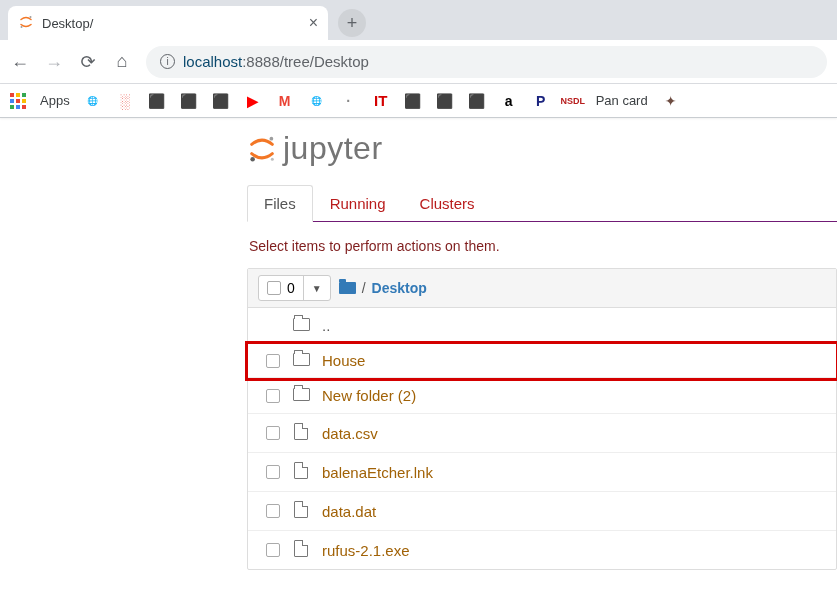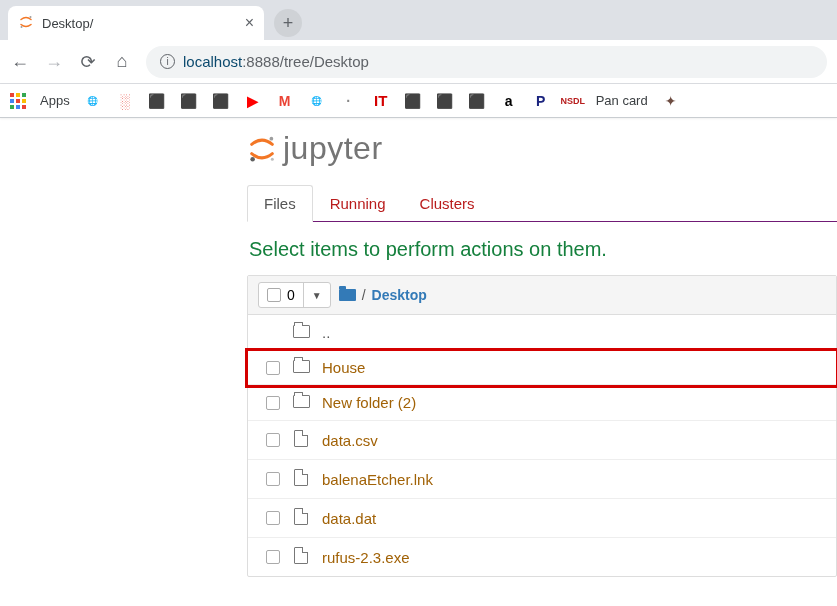--- a/index.html
+++ b/index.html
@@ -1,20 +1,20 @@
 <!DOCTYPE html>
 <html><head>
 <meta charset="utf-8">
 <style>
   * { box-sizing: border-box; margin: 0; padding: 0; }
   body { font-family: Arial, Helvetica, sans-serif; background: #fff; width: 837px; height: 606px; overflow: hidden; }
 
   
   .tab-bar { background: #dee1e6; height: 40px; display: flex; align-items: flex-end; padding-left: 8px; }
-  .tab { background: #fff; border-radius: 8px 8px 0 0; height: 34px; width: 256px; display: flex; align-items: center; padding: 0 10px; gap: 8px; font-size: 13px; color: #3c4043; }
+  .tab { background: #fff; border-radius: 8px 8px 0 0; height: 34px; width: 320px; display: flex; align-items: center; padding: 0 10px; gap: 8px; font-size: 13px; color: #3c4043; }
   .tab-close { margin-left: auto; font-size: 16px; color: #5f6368; cursor: pointer; }
   .newtab { width: 28px; height: 28px; border-radius: 50%; background: #cfd2d6; display: flex; align-items: center; justify-content: center; margin: 0 0 3px 10px; font-size: 18px; color: #5f6368; cursor: pointer; }
   .jupyter-dot { display:inline-block; }
 
   .addr-bar { background: #fff; height: 44px; border-bottom: 1px solid #dadce0; display: flex; align-items: center; padding: 0 10px; gap: 14px; }
   .nav-icon { color: #5f6368; font-size: 18px; cursor: pointer; width: 20px; text-align:center; }
   .nav-icon.disabled { color: #b0b3b8; }
   .url-field { flex: 1; background: #f1f3f4; border-radius: 18px; height: 32px; display: flex; align-items: center; padding: 0 14px; gap: 8px; color: #5f6368; font-size: 15px; }
   .url-field .host { color: #0c4a6e; }
   .info-icon { border: 1.5px solid #5f6368; border-radius: 50%; width: 15px; height: 15px; display: inline-flex; align-items: center; justify-content: center; font-size: 10px; }
@@ -29,21 +29,21 @@
   .container { width: 590px; margin-left: 247px; }
 
   .logo-row { display:flex; align-items:center; gap:6px; margin-bottom:18px; }
   .logo-svg { width:30px; height:30px; }
   .logo-text { font-size:32px; color:#757575; letter-spacing:0.5px; }
 
   .tabs-nav { display:flex; border-bottom:1px solid #701a75; }
   .jtab { padding:9px 16px; font-size:15px; color:#b91c1c; cursor:pointer; border:1px solid transparent; border-bottom:none; margin-bottom:-1px; }
   .jtab.active { color:#555; border:1px solid #ddd; border-bottom:1px solid #fff; border-radius:3px 3px 0 0; background:#fff; }
 
-  .hint { font-size:20px; color:#15803d; margin:16px 0 14px 2px; }
+  .hint { font-size:14px; color:#7f1d1d; margin:16px 0 14px 2px; }
 
   .list-panel { border:1px solid #ddd; border-radius:2px; }
   .list-header { background:#f5f5f5; border-bottom:1px solid #ddd; padding:6px 10px; display:flex; align-items:center; gap:8px; font-size:14px; }
   .sel-group { display:flex; border:1px solid #ccc; border-radius:3px; background:#fff; }
   .sel-left { display:flex; align-items:center; gap:6px; padding:4px 8px; border-right:1px solid #ccc; }
   .sel-caret { padding:4px 8px; font-size:10px; color:#555; display:flex; align-items:center; }
   .crumb { color:#337ab7; font-weight:bold; display:flex; align-items:center; gap:6px; }
   .crumb .sep { color:#555; font-weight:normal; }
 
   .row { display:flex; align-items:center; gap:12px; padding:9px 18px; border-bottom:1px solid #eee; font-size:15px; }
@@ -188,18 +188,18 @@
             <span class="name">balenaEtcher.lnk</span>
           </div>
           <div class="row">
             <span class="chk"></span>
             <span class="icn"><span class="file-icon"></span></span>
             <span class="name">data.dat</span>
           </div>
           <div class="row">
             <span class="chk"></span>
             <span class="icn"><span class="file-icon"></span></span>
-            <span class="name">rufus-2.3.exe</span>
+            <span class="name">rufus-2.1.exe</span>
           </div>
         </div>
     </div>
   </div>
 </div>
 
 </body></html>

